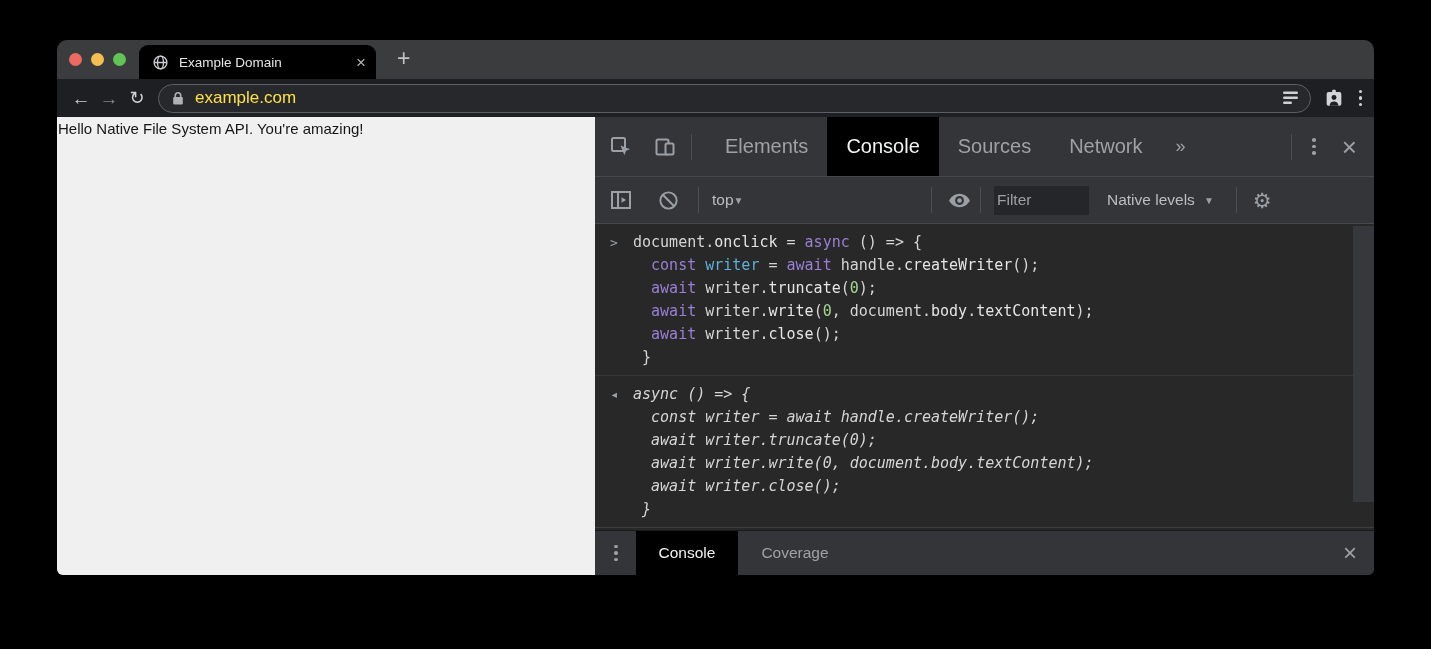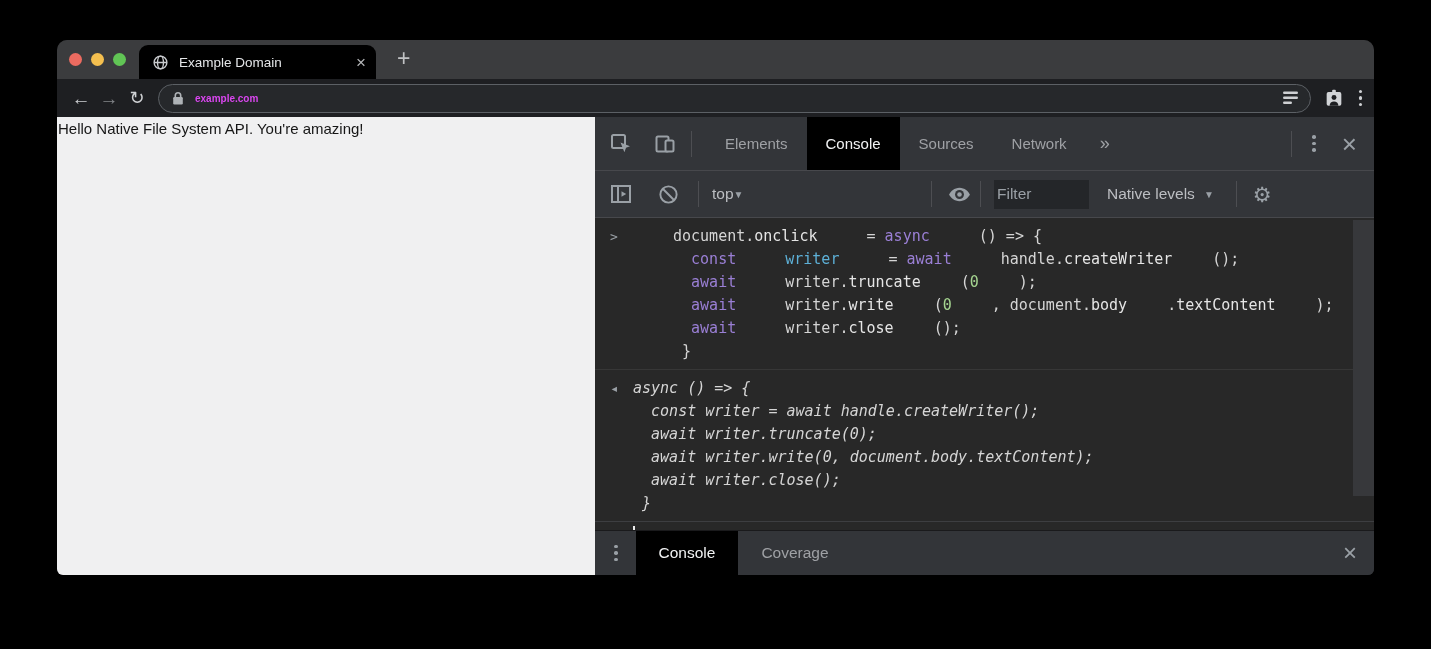--- a/index.html
+++ b/index.html
@@ -21,34 +21,34 @@
   .tab-close { color:#b4b6b8; font-size:17px; line-height:1; }
   .newtab { color:#c0c2c4; font-size:23px; margin-left:21px; line-height:1; padding-bottom:2px; }
 
   
   .toolbar { flex:0 0 38px; background:#1e1f22; display:flex; align-items:center; padding:0 12px 0 10px; }
   .navbtn { width:28px; text-align:center; font-size:19px; color:#cfd1d4; line-height:1; }
   .navbtn.disabled { color:#84878b; }
   .reload { font-size:18px; }
   .omnibox { flex:1; height:29px; background:#26282b; border:1px solid #5c6065; border-radius:15px;
              margin:0 9px 0 7px; display:flex; align-items:center; padding:0 11px 0 13px; gap:11px; }
-  .url { color:#d946ef; font-size:10px; flex:1;font-weight:bold; }
+  .url { color:#fde047; font-size:17px; flex:1; }
   .toolbar-right { display:flex; align-items:center; gap:14px; padding-left:3px; }
 
   
   .content { flex:1; display:flex; min-height:0; }
   .page { width:538px; background:#f0f0f1; color:#161616; font-size:15px; padding:3px 6px 0 1px; }
 
   
   .devtools { flex:1; display:flex; flex-direction:column; background:#282828; min-width:0; }
   .dt-tabbar { flex:0 0 46px; background:#333539; border-bottom:1px solid #47484c;
                display:flex; align-items:center; }
   .dt-iconbtn { display:flex; align-items:center; justify-content:center; }
   .vsep { width:1px; height:26px; background:#4d4e52; flex:0 0 auto; }
-  .dt-tab { height:100%; display:flex; align-items:center; padding:18px 19px; color:#9fa1a5; font-size:15px; }
+  .dt-tab { height:100%; display:flex; align-items:center; padding:18px 19px; color:#9fa1a5; font-size:20px; }
   .dt-tab.active { background:#000; color:#f2f3f4; }
   .dt-more { color:#9fa1a5; font-size:18px; margin:0 16px 0 14px; }
   .spacer { flex:1; }
   .kebab { display:flex; flex-direction:column; gap:3px; align-items:center; }
   .kebab i { width:3.5px; height:3.5px; border-radius:50%; background:#9aa0a6; }
   .dt-close { color:#9aa0a6; font-size:26px; line-height:1; margin:0 17px 0 20px; }
 
   .dt-toolbar { flex:0 0 47px; background:#333539; border-bottom:1px solid #47484c;
                 display:flex; align-items:center; }
   .ctx-dropdown { width:232px; display:flex; align-items:center; justify-content:flex-start;
@@ -62,21 +62,21 @@
   .gear { font-size:21px; color:#9aa0a6; margin:0 17px 0 16px; line-height:1; }
 
   
   .messages { flex:1; position:relative; overflow:hidden; display:flex; flex-direction:column;
               font-family:"DejaVu Sans Mono", monospace; font-size:15px; line-height:23px; color:#d5d5d5; }
   .msg { display:flex; padding:7px 0 6px 0; }
   .gutter { flex:0 0 23px; padding-left:15px; box-sizing:content-box; width:0; }
   .gutter span { color:#9aa0a6; font-size:13px; }
   .code { white-space:pre; }
   .msg.result { border-top:1px solid rgba(255,255,255,0.07); font-style:italic; }
-  .tok-fg  { color:#d5d5d5;margin-left:40px; }
+  .tok-fg  { color:#d5d5d5; }
   .tok-kw  { color:#9a7fd5; }
   .tok-var { color:#5db0d7; }
   .tok-prop{ color:#e5e5e5; }
   .tok-num { color:#a5d490; }
   .prompt-row { margin-top:auto; border-top:1px solid #3d3e41; height:26px; flex:0 0 26px;
                 display:flex; align-items:center; padding-left:15px; }
   .prompt-chevron { width:23px; color:#4b8af0; font-weight:bold; font-size:14px; }
   .cursor { width:2px; height:17px; background:#ececec; }
   .scroll-thumb { position:absolute; right:0; top:2px; width:21px; height:276px; background:#37383b; }
 

